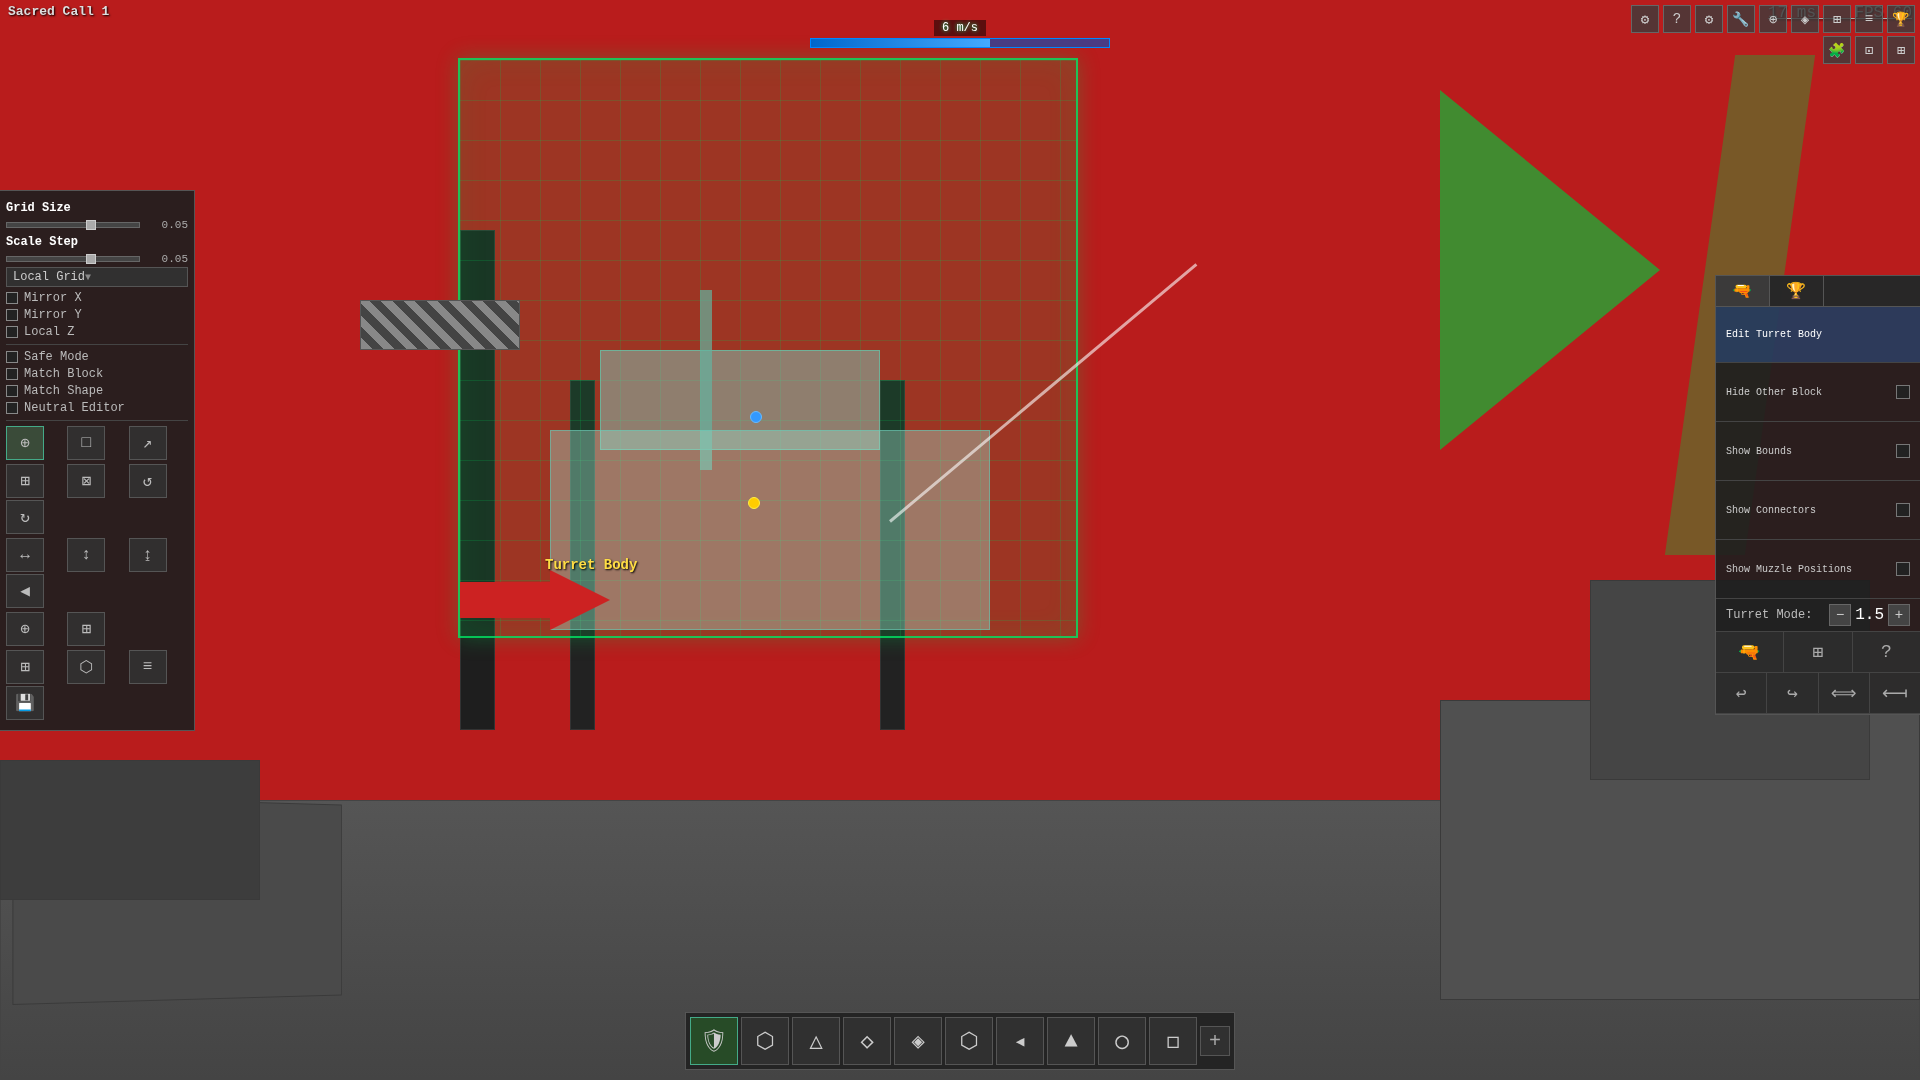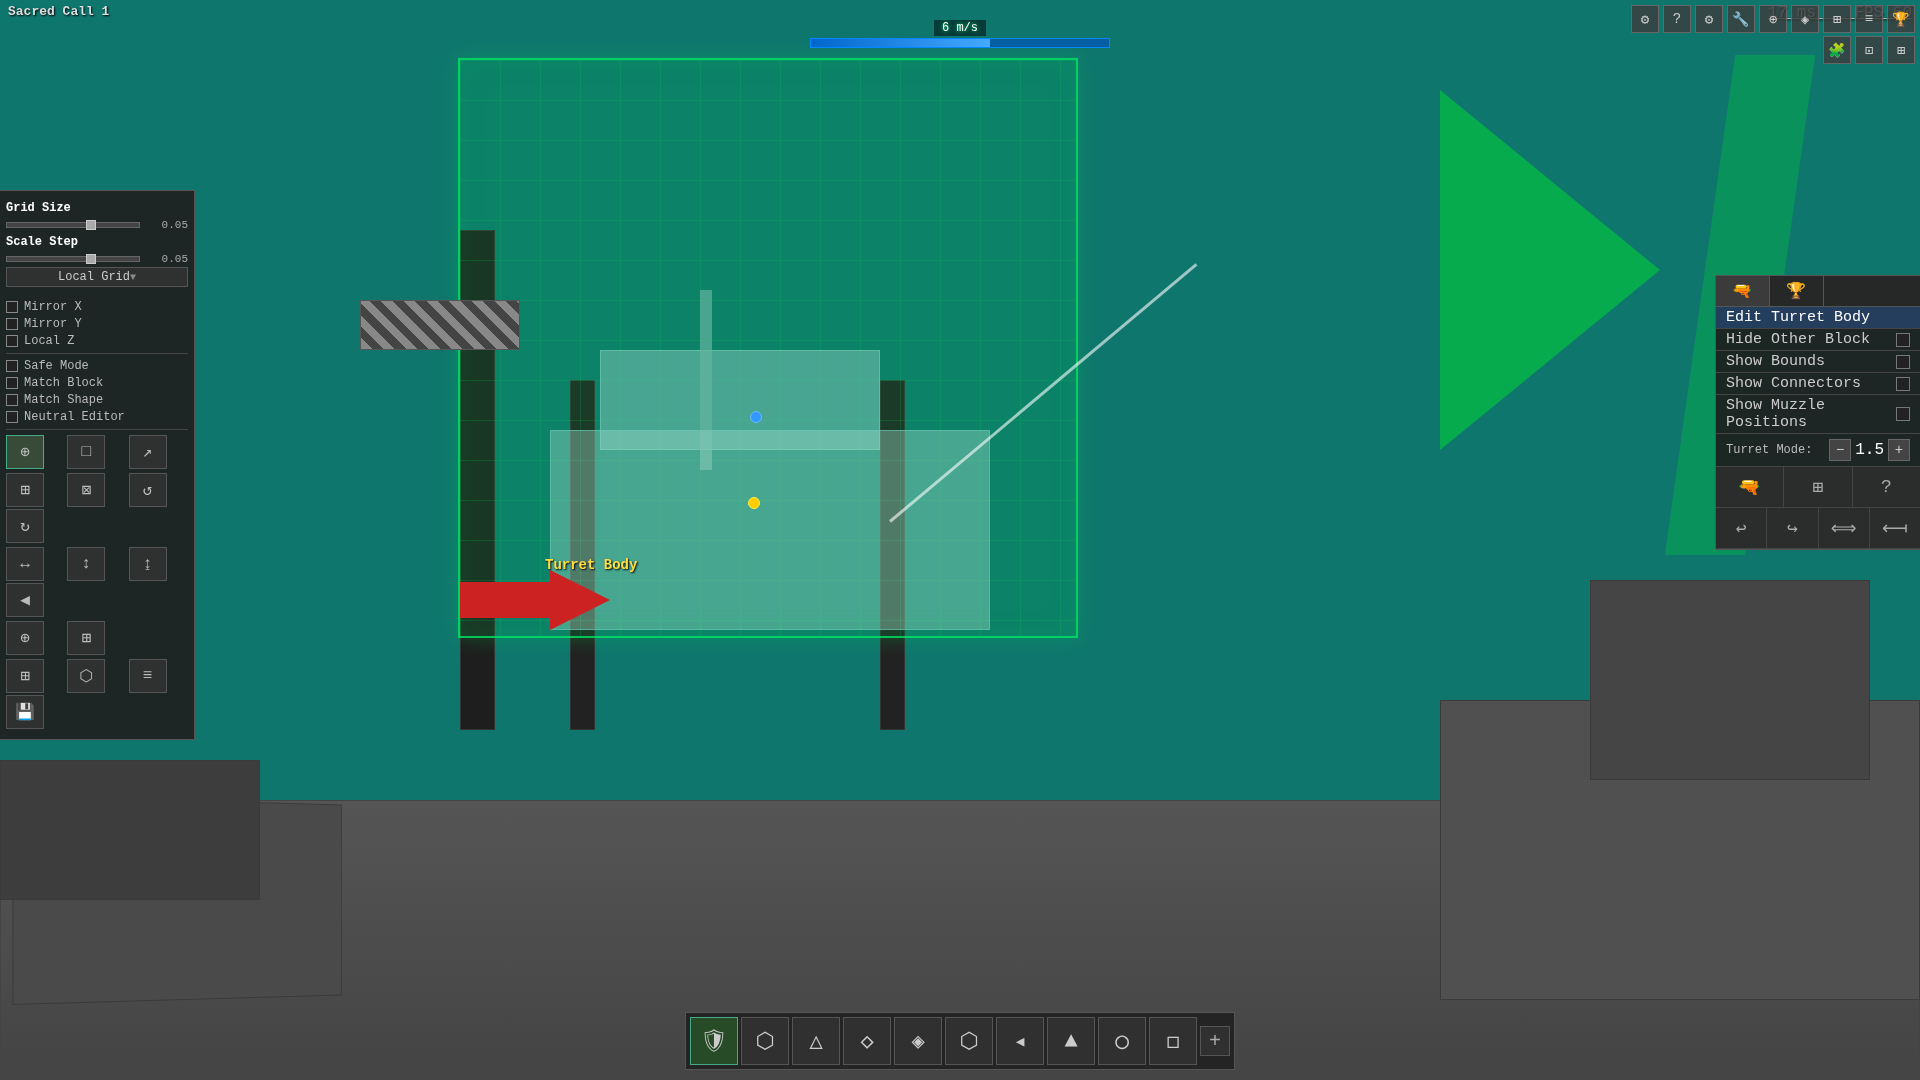--- a/index.html
+++ b/index.html
@@ -13,21 +13,21 @@
       position: relative;
       user-select: none;
     }
 
     
     #game-viewport {
       position: absolute;
       top: 0; left: 0;
       width: 1920px;
       height: 901px;
-      background: #0f766e;
+      background: #b91c1c;
     }
 
     
     .turret-label {
       position: absolute;
       top: 557px;
       left: 545px;
       color: #ffdd44;
       font-size: 14px;
       font-weight: bold;
@@ -172,25 +172,25 @@
     .slider-val {
       color: #aaa;
       font-size: 11px;
       min-width: 32px;
       text-align: right;
     }
 
     .dropdown-row {
       display: flex;
       align-items: center;
-      justify-content: center;
+      justify-content: flex-start;
       background: rgba(50,50,50,0.9);
       border: 1px solid #555;
       padding: 2px 6px;
-      margin-bottom: 13px;
+      margin-bottom: 4px;
       cursor: pointer;
     }
 
     .dropdown-label {
       color: #ccc;
       font-size: 12px;
     }
 
     .dropdown-arrow {
       color: #888;
@@ -273,24 +273,24 @@
       border-right: 1px solid #555;
       cursor: pointer;
       font-size: 16px;
       color: #aaa;
     }
 
     .rp-tab:last-child { border-right: none; }
     .rp-tab.active { background: rgba(60,60,60,0.95); color: #fff; }
 
     .rp-menu-item {
-      padding: 2px 10px;
+      padding: 22px 10px;
       border-bottom: 1px solid #444;
       cursor: pointer;
-      font-size: 15px;
+      font-size: 10px;
       color: #ccc;
       display: flex;
       align-items: center;
       justify-content: space-between;
     }
 
     .rp-menu-item.highlighted {
       background: rgba(50, 100, 180, 0.4);
       color: #fff;
     }

